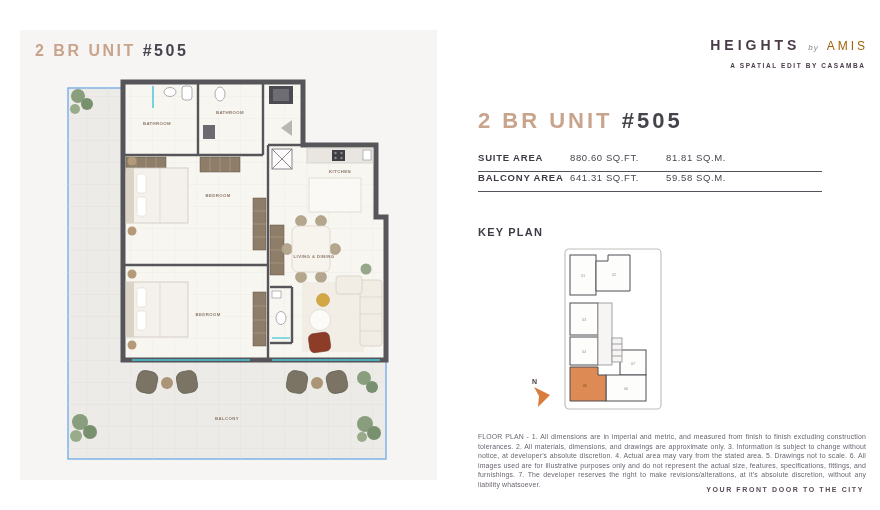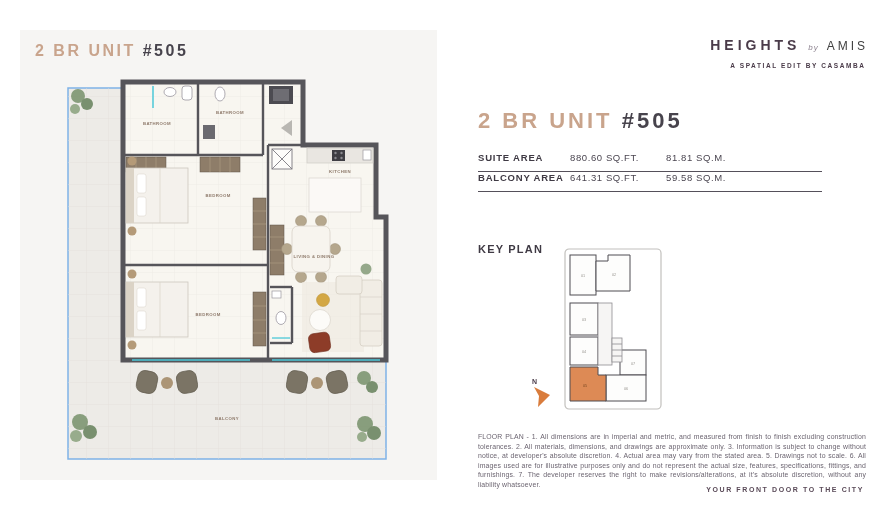--- a/index.html
+++ b/index.html
@@ -11,35 +11,35 @@
   .panel-title{position:absolute;left:15px;top:12px;font-size:16px;letter-spacing:2.5px;font-weight:600;}
   .tan{color:#c9a48c;}
   .dark{color:#47434c;}
   .plan-svg{position:absolute;left:0;top:0;}
 
   
   .brand{position:absolute;right:16px;top:34px;text-align:right;}
   .brand-name{font-size:27px;letter-spacing:9px;color:#4a3b49;font-weight:500;margin-right:-9px;}
   .brand-sub{margin-top:3px;font-size:14px;letter-spacing:4px;color:#4a3b49;font-weight:600;margin-right:-4px;}
   .brand-by{font-size:8px;letter-spacing:1px;color:#8d8390;font-style:italic;font-weight:400;}
-  .brand-partner{font-size:12px;letter-spacing:3px;color:#404040;font-weight:500;}
+  .brand-partner{font-size:12px;letter-spacing:3px;color:#a16207;font-weight:500;}
   .brand-tagline{margin-top:9px;font-size:6.5px;letter-spacing:1.6px;color:#4a3b49;font-weight:700;margin-right:-1.6px;}
 
   
   .unit-title{position:absolute;left:478px;top:108px;font-size:22px;letter-spacing:3px;font-weight:600;}
 
   
   .area-table{position:absolute;left:478px;top:152px;width:344px;}
   .area-row{display:flex;align-items:flex-start;height:19px;border-bottom:1px solid #55505a;}
   .area-label{width:92px;font-size:9.5px;font-weight:700;letter-spacing:0.8px;color:#3f3a44;}
   .area-imperial{width:96px;font-size:9.5px;letter-spacing:0.6px;color:#4a4550;}
   .area-metric{flex:1;font-size:9.5px;letter-spacing:0.6px;color:#4a4550;}
 
   
-  .keyplan-label{position:absolute;left:478px;top:243px;font-size:11px;font-weight:700;letter-spacing:1.2px;color:#3f3a44;}
+  .keyplan-label{position:absolute;left:478px;top:226px;font-size:11px;font-weight:700;letter-spacing:1.2px;color:#3f3a44;}
   .keyplan-svg{position:absolute;left:558px;top:246px;}
   .north{position:absolute;left:530px;top:378px;width:34px;text-align:left;}
   .north-n{font-size:7px;font-weight:700;color:#4a3b49;letter-spacing:.5px;margin-left:2px;}
 
   
   .disclaimer{position:absolute;left:478px;top:432px;width:388px;font-size:6.9px;line-height:1.38;letter-spacing:.15px;color:#6b6470;text-align:justify;}
   .footer-line{position:absolute;right:16px;top:486px;font-size:7px;letter-spacing:1.6px;color:#5a4a58;font-weight:600;}
 </style>
 </head>
 <body>

